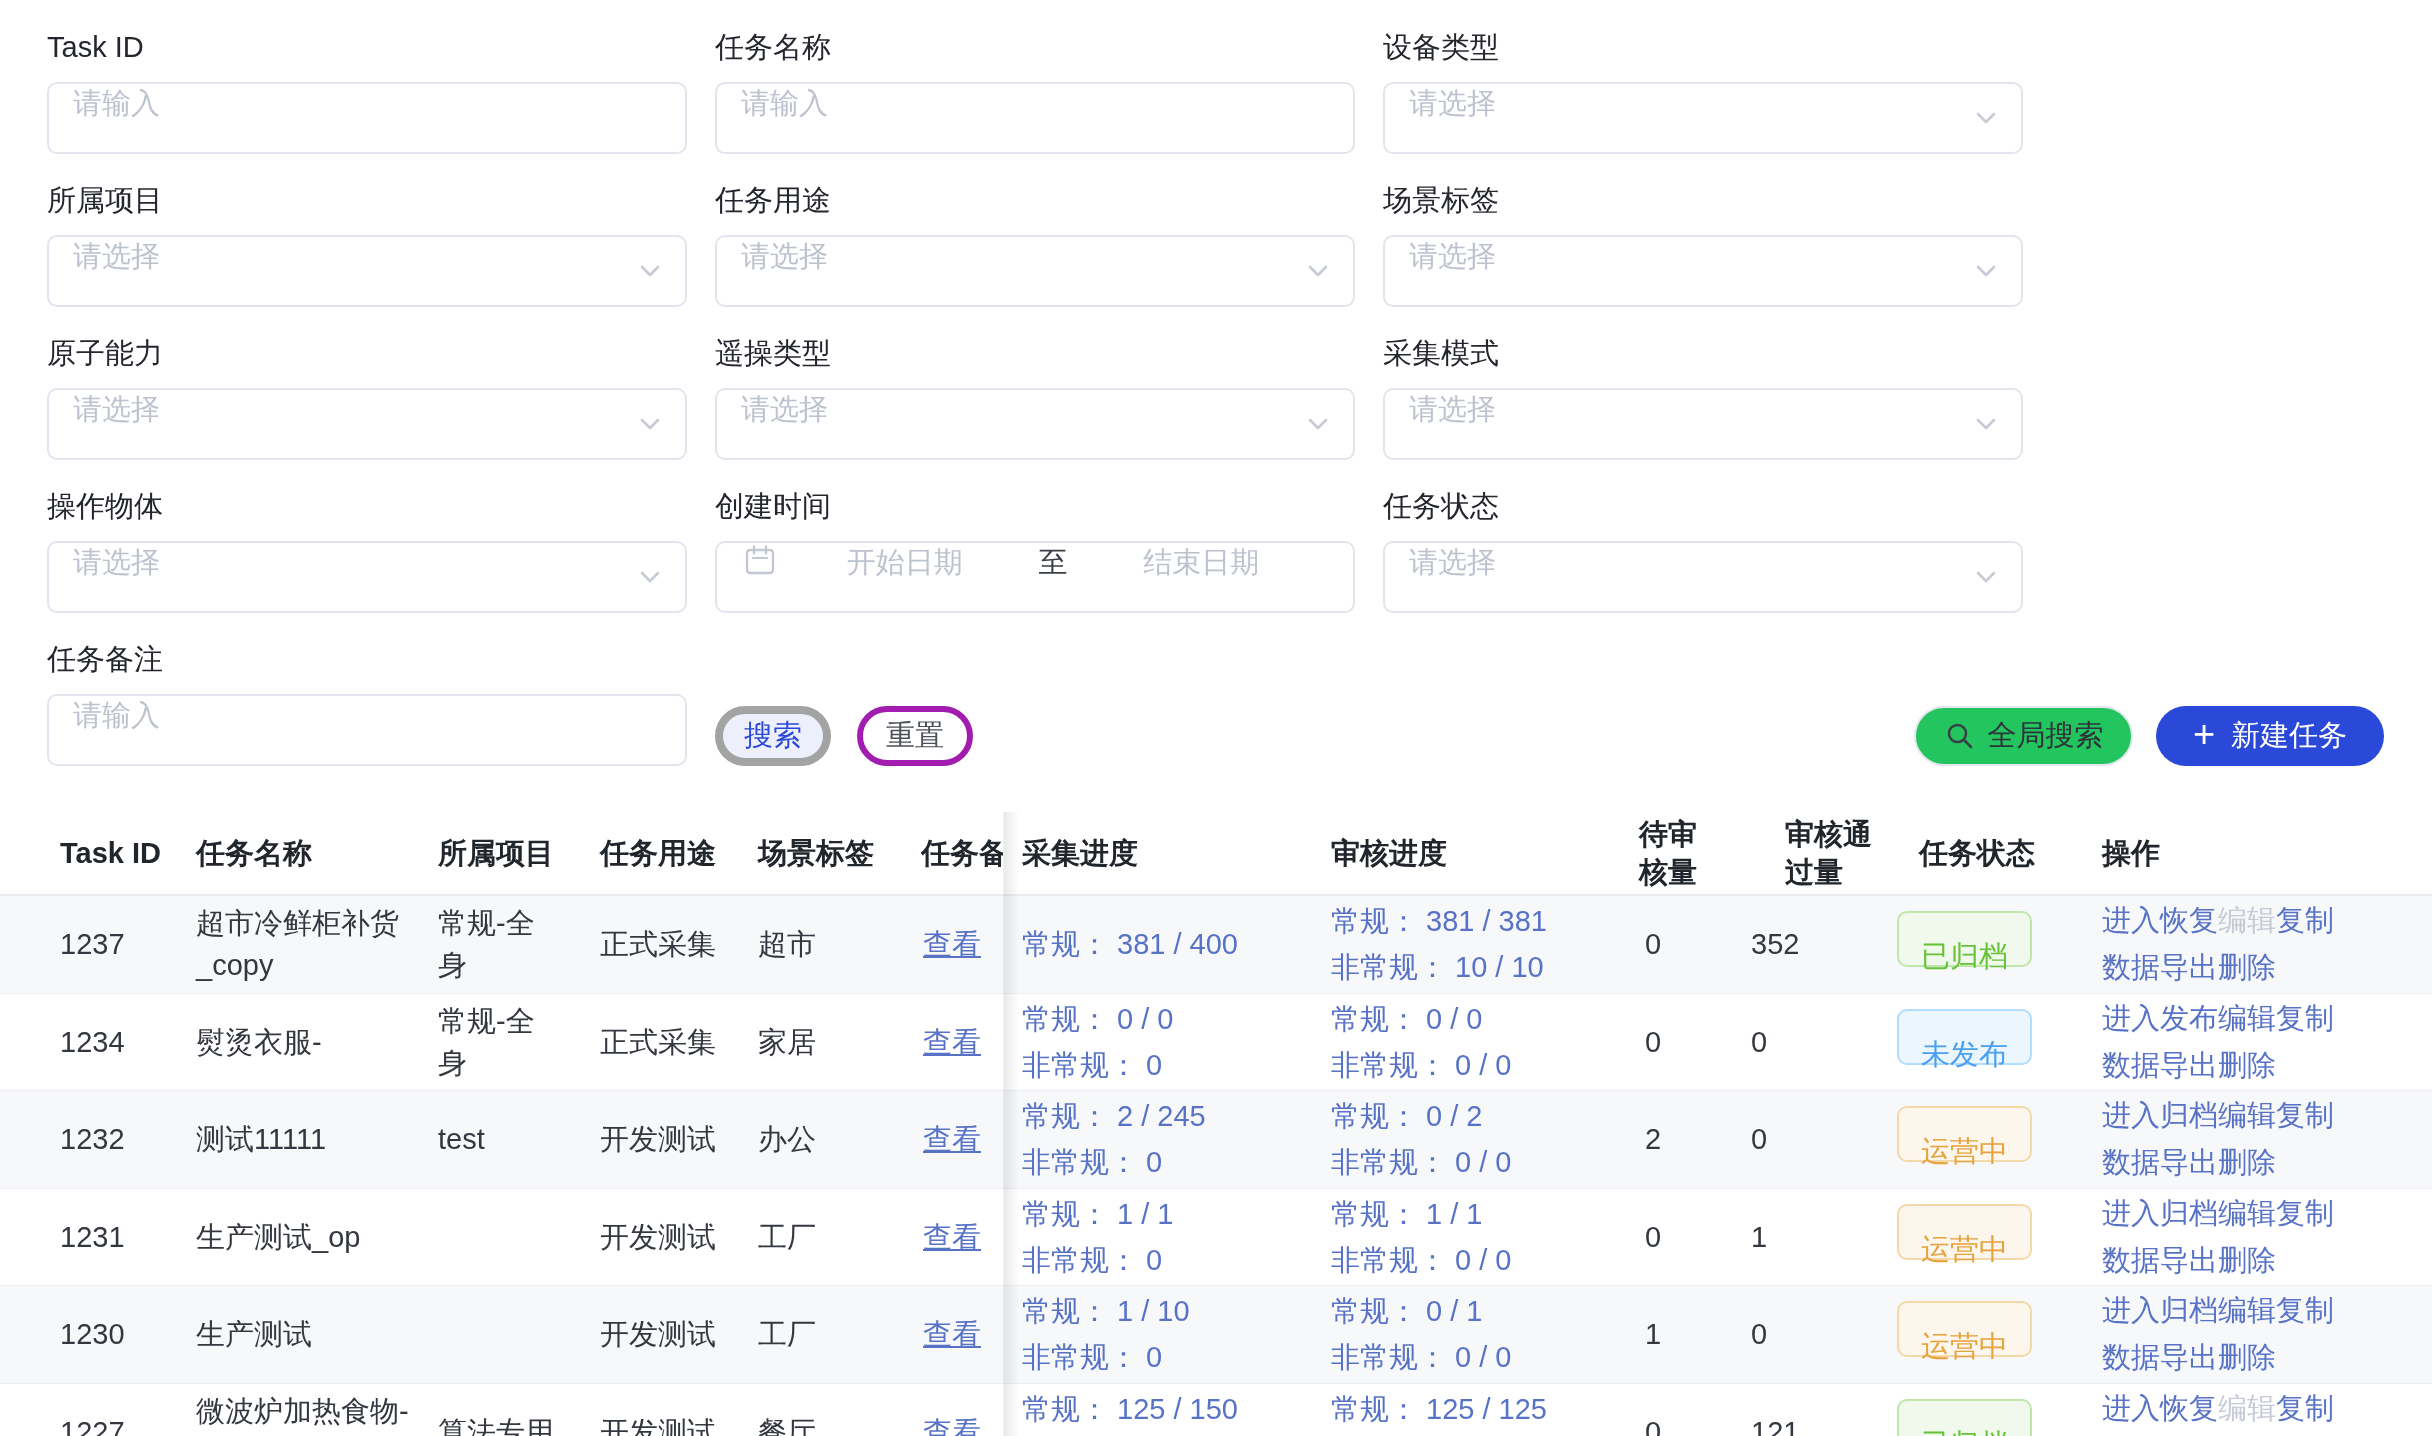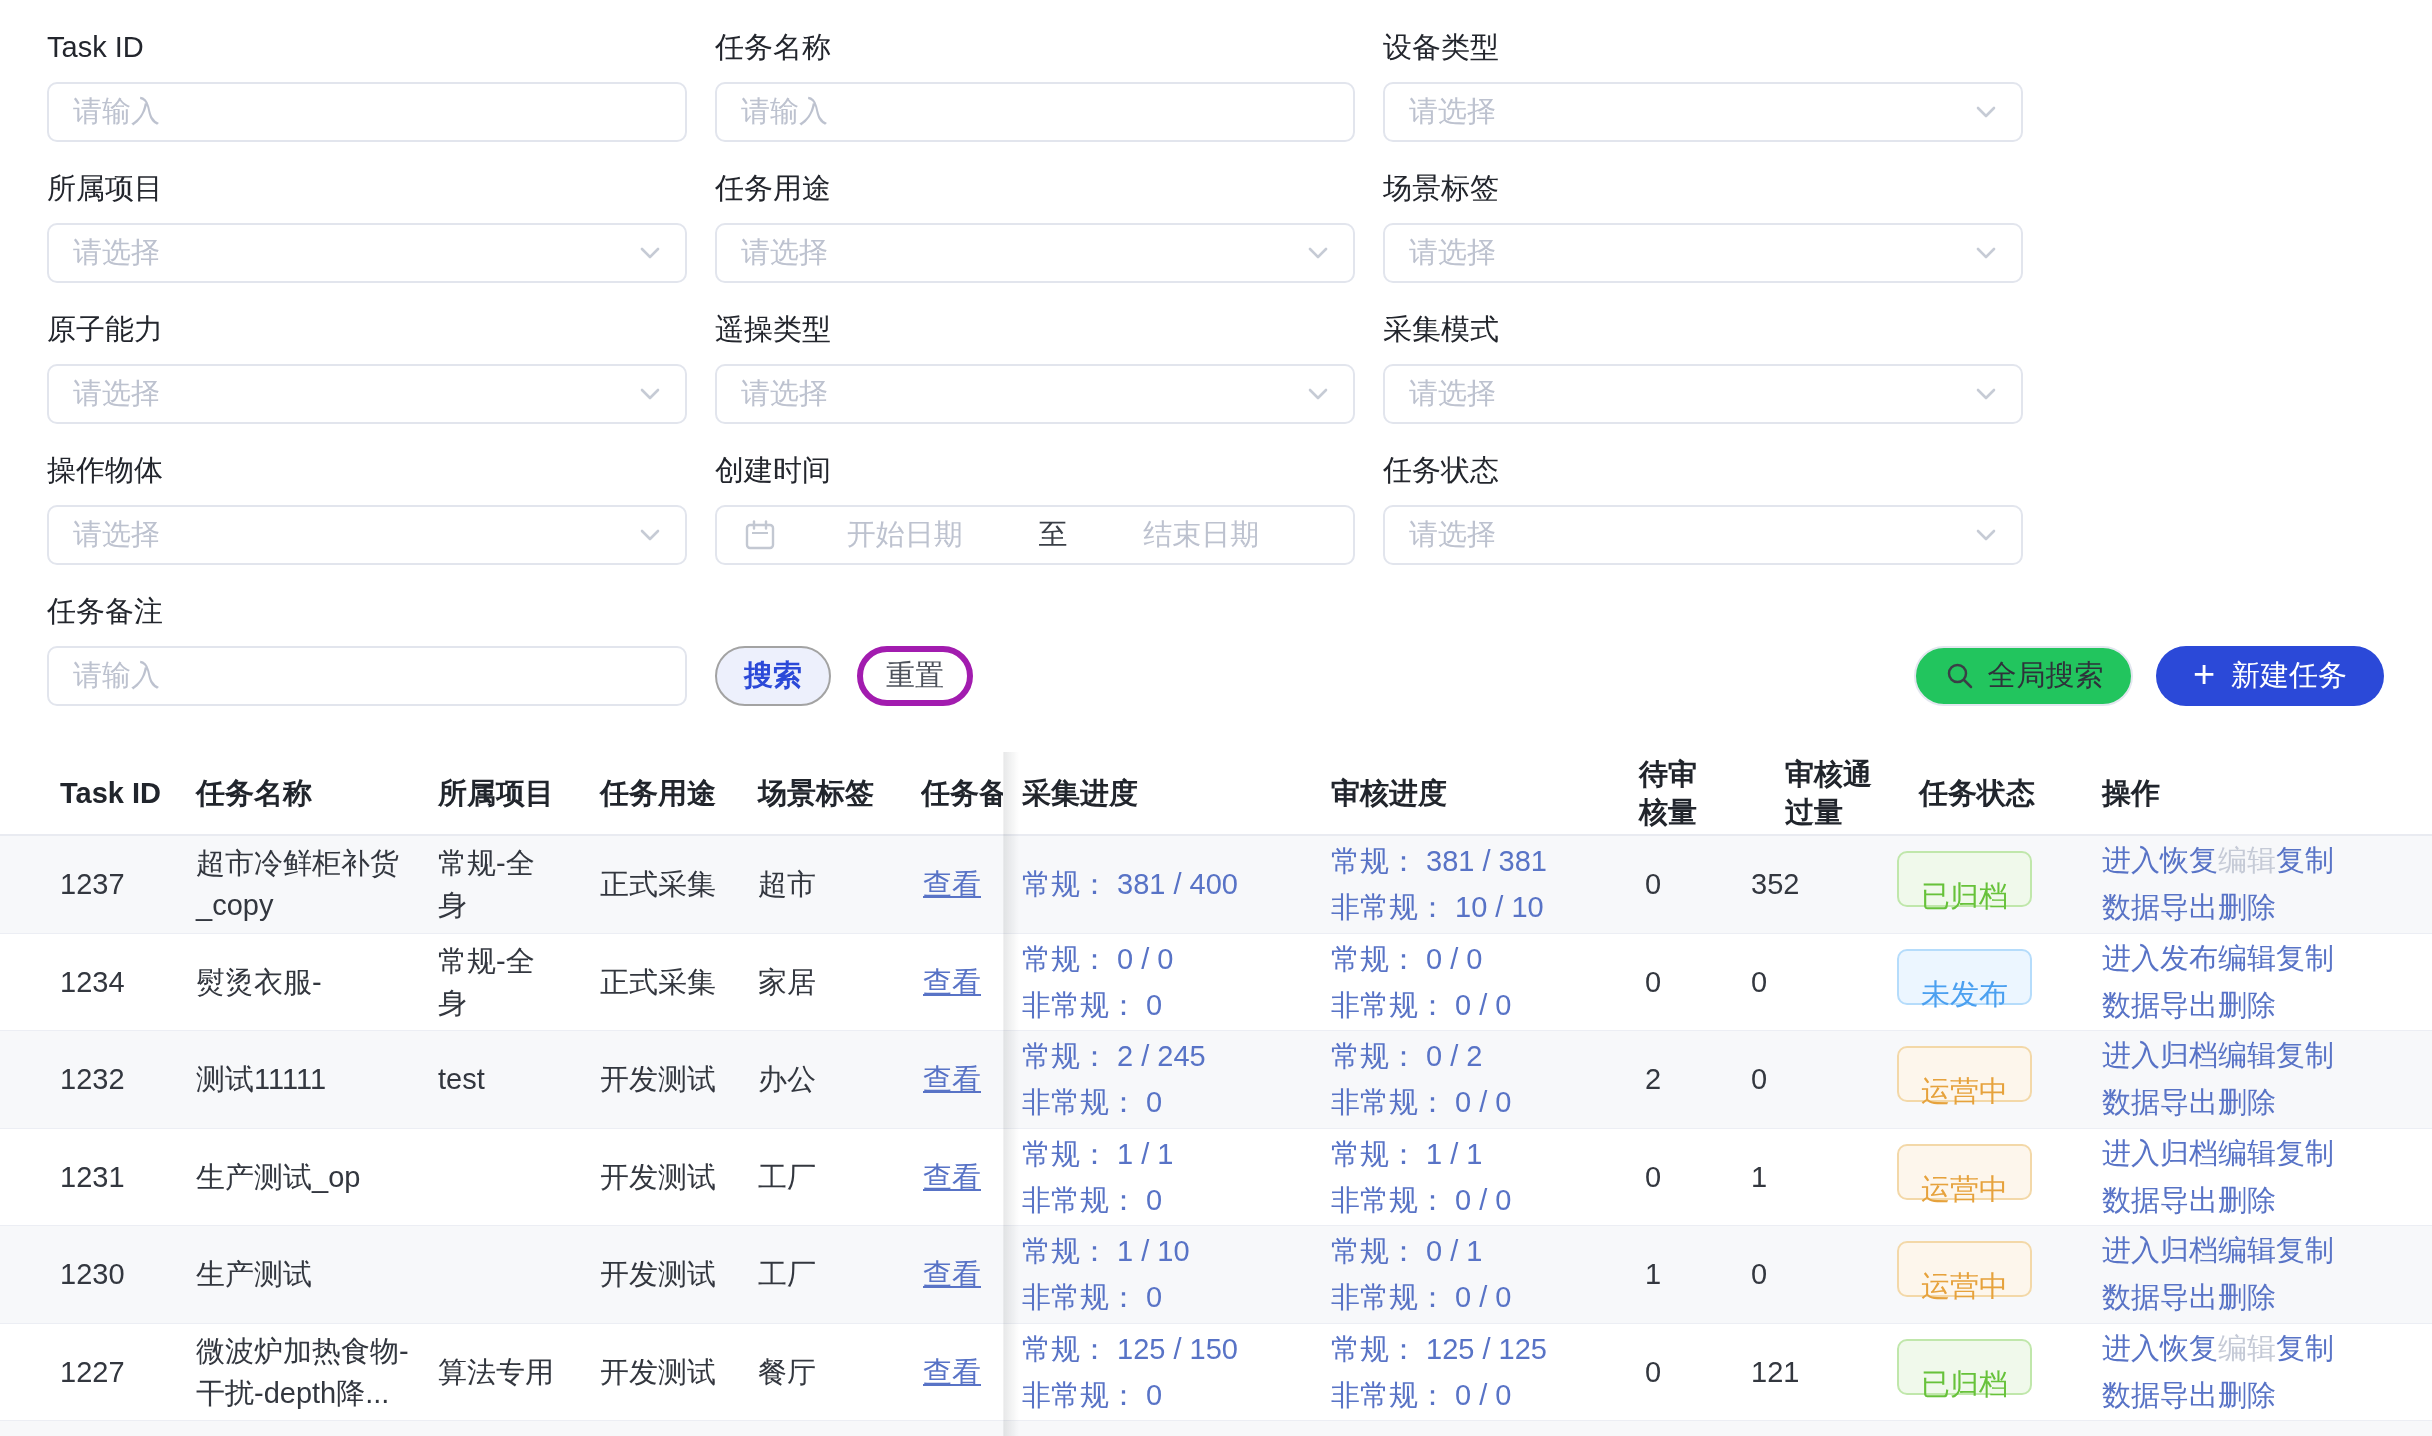--- a/index.html
+++ b/index.html
@@ -8,36 +8,36 @@
     font-family: "Liberation Sans", "DejaVu Sans", sans-serif;
     background: #ffffff;
     color: #2b2f36;
   }
   
   .filters { padding: 27px 48px 0 47px; }
   .fgrid { display: grid; grid-template-columns: repeat(3, 640px); column-gap: 28px; }
   .field { margin-bottom: 26px; width: 640px; }
   .flabel { font-size: 29px; color: #23262d; height: 40px; line-height: 40px; margin-bottom: 15px; }
   .ctrl {
-    height: 60px; border: 2px solid #e2e5ed; border-radius: 10px; background: #fff;
-    display: flex; align-items: center; padding: 0 24px; font-size: 29px; position: relative;
+    height: 72px; border: 2px solid #e2e5ed; border-radius: 10px; background: #fff;
+    display: flex; padding: 0 24px; font-size: 29px; position: relative;
   }
   .ph { color: #bdc2cf; }
   .chev { position: absolute; right: 20px; top: 50%; transform: translateY(-50%); line-height: 0; }
   .date-ctrl .ph-start, .date-ctrl .ph-end { flex: 1; text-align: center; color: #bdc2cf; }
   .date-sep { color: #3a3f47; padding: 0 6px; }
   .cal-icon { line-height: 0; margin-left: 2px; }
   
   .frow-last { display: flex; align-items: flex-end; }
   .frow-last .field { margin-bottom: 0; }
   .btn {
     height: 60px; border-radius: 30px; display: inline-flex; align-items: center;
     justify-content: center; font-size: 29px; cursor: pointer; white-space: nowrap;
   }
-  .btn-search { width: 116px; background: #edf0fc; border: 2px solid #a3a3a3; color: var(--accent, #2b44c8); font-weight: 700; margin-left: 28px; }
+  .btn-search { width: 116px; background: #edf0fc; border: 8px solid #a3a3a3; color: var(--accent, #2b44c8); font-weight: 400; margin-left: 28px; }
   .btn-reset { width: 116px; background: #fff; border: 6px solid #a21caf; color: #4c515a; }
   .btn-reset { margin-left: 26px; }
   .spacer { flex: 1; }
   .btn-global { width: 219px; background: #22c55e; border: 2px solid #e3e6ef; color: #2e323a; gap: 12px; }
   .btn-create { width: 228px; background: var(--accent, #2b49d8); border: none; color: #fff; gap: 16px; font-weight: 500; margin-left: 23px; }
   .plus-icon { font-size: 38px; font-weight: 400; line-height: 1; margin-top: -4px; }
   
   .table-wrap { position: relative; margin-top: 46px; }
   .thead { position: relative; height: 84px; border-bottom: 2px solid #e9ebf1; }
   .hcell { position: absolute; top: 50%; transform: translateY(-50%); font-size: 29px; font-weight: 700; color: #21252c; line-height: 38px; white-space: nowrap; }

